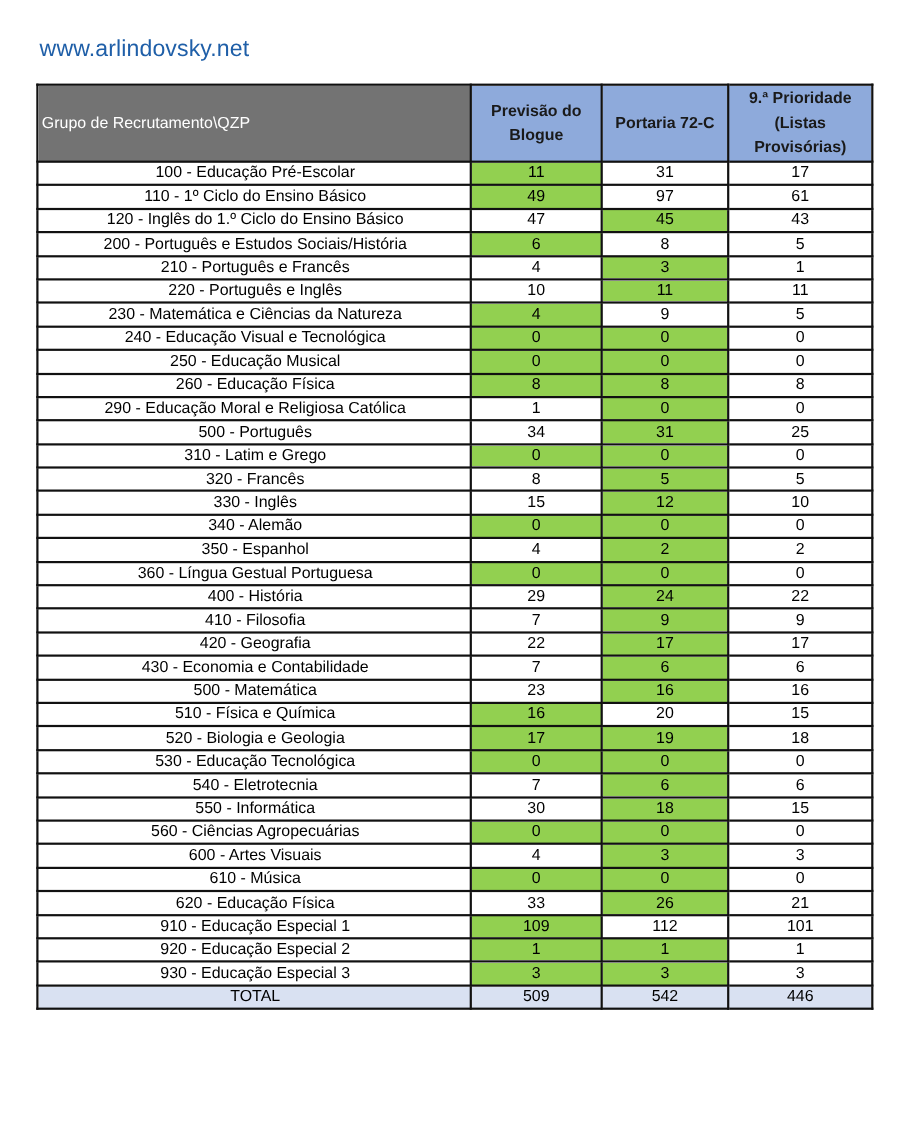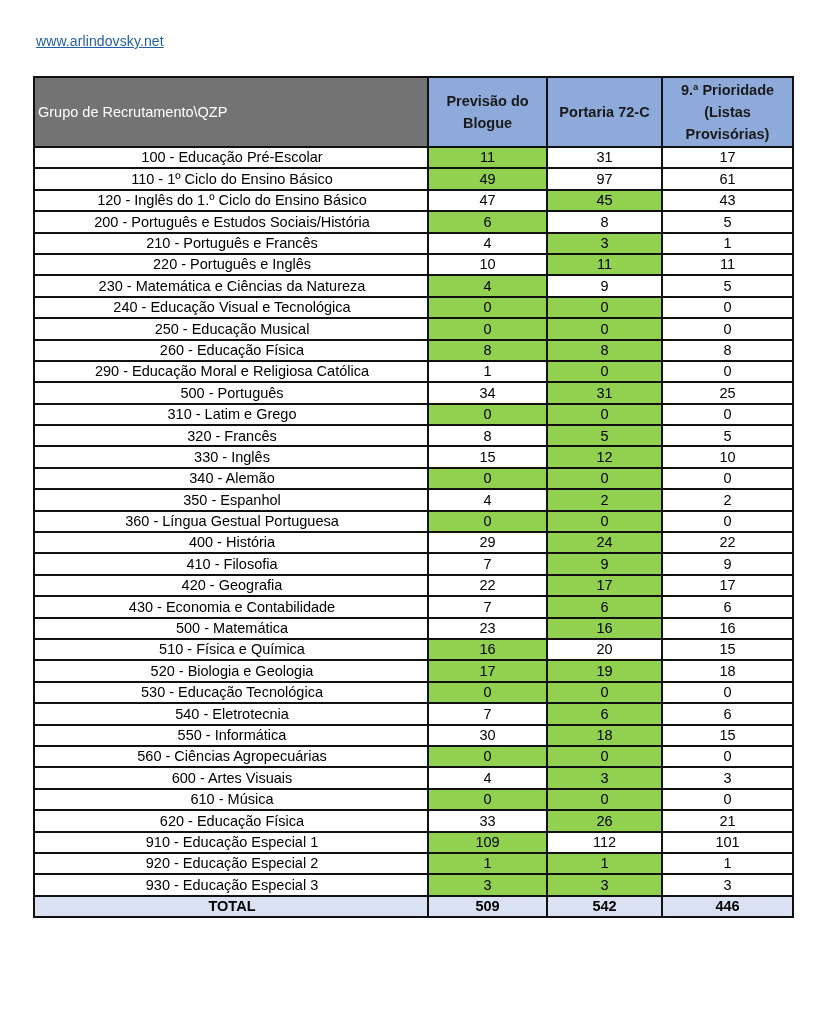--- a/index.html
+++ b/index.html
@@ -1,35 +1,35 @@
 <!DOCTYPE html>
 <html><head>
 <meta charset="utf-8">
 <style>
   html, body { margin:0; padding:0; background:#ffffff; }
   body { width:824px; height:1024px; position:relative; overflow:hidden;
          font-family:"Liberation Sans", "DejaVu Sans", sans-serif; color:#000; }
-  .site-link { position:absolute; left:36px; top:33px; font-size:14px; color:#1f5fa8;
-               text-decoration:underline; letter-spacing:0.1px; }
+  .site-link { position:absolute; left:36px; top:33px; font-size:21px; color:#1f5fa8;
+               letter-spacing:0.1px; }
   table.grid { position:absolute; left:33px; top:76px; border-collapse:collapse;
                table-layout:fixed; width:759px; }
   table.grid col.c0 { width:394px; }
   table.grid col.c1 { width:119px; }
   table.grid col.c2 { width:115px; }
   table.grid col.c3 { width:131px; }
   table.grid th, table.grid td { border:2px solid #111; padding:0; font-size:14.5px;
                line-height:1; overflow:hidden; white-space:nowrap; }
   table.grid thead th { height:68px; font-weight:bold; text-align:center; white-space:normal;
                line-height:22px; background:#8eaadb; color:#1a1a1a; font-size:14.5px; }
   table.grid thead th.first { background:#737373; color:#ffffff; font-weight:normal;
                text-align:left; padding-left:3px; }
   table.grid tbody td { height:19.4px; text-align:center; background:#ffffff; }
   table.grid tbody td.name { text-align:center; padding-left:2px; }
   table.grid tbody td.hl { background:#92d050; }
-  table.grid tbody tr.total td { background:#d9e1f2; font-weight:bold; }
+  table.grid tbody tr.total td { background:#d9e1f2; font-weight:normal; }
 </style>
 </head>
 <body>
 
 <a class="site-link">www.arlindovsky.net</a>
 
 <table class="grid">
   <colgroup>
       <col class="c0">
       <col class="c1">

